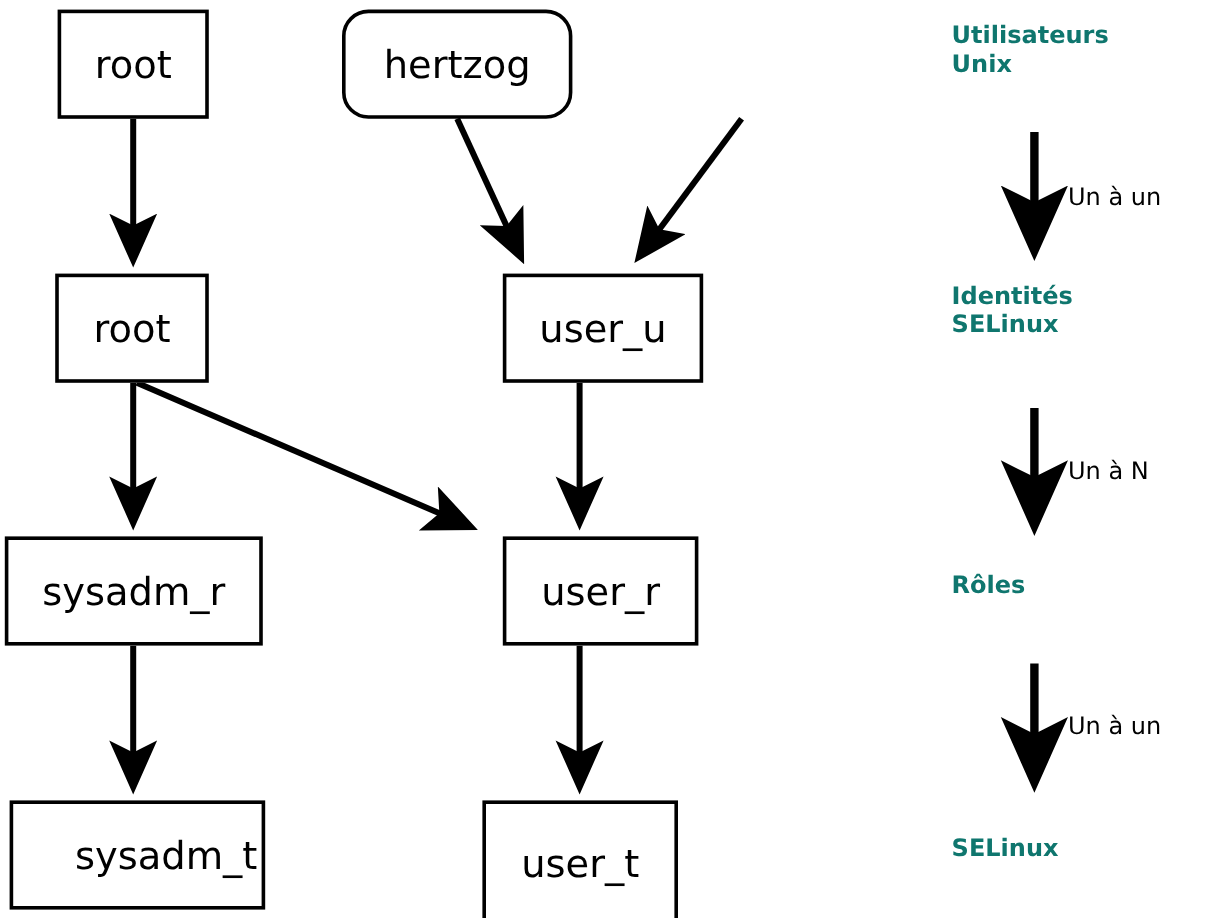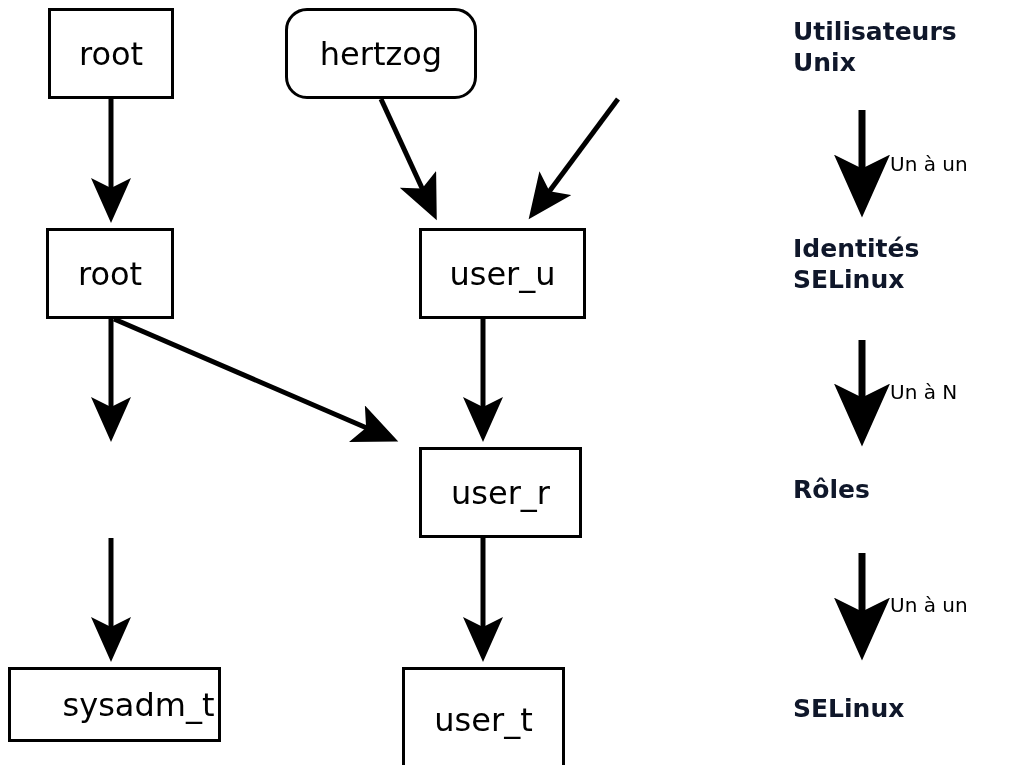--- a/index.html
+++ b/index.html
@@ -23,23 +23,23 @@
     display: flex;
     align-items: center;
     justify-content: center;
     font-size: 32px;
     color: #000000;
     font-family: "DejaVu Sans", sans-serif;
     letter-spacing: 0px;
   }
   .legend-label {
     position: absolute;
-    font-size: 25px;
+    font-size: 20px;
     font-weight: bold;
-    color: #0f172a;
+    color: #0f766e;
     line-height: 1.22;
     white-space: pre-line;
     font-family: "DejaVu Sans", sans-serif;
   }
   .legend-arrow-label {
     position: absolute;
     font-size: 20px;
     font-weight: normal;
     color: #000000;
     font-family: "DejaVu Sans", sans-serif;
@@ -94,25 +94,28 @@
       <span>hertzog</span>
     </div>
 
   <div class="node" style="left:46px;  top:228px; width:128px; height:91px;">
       <span>root</span>
     </div>
   <div class="node" style="left:419px; top:228px; width:167px; height:91px;">
       <span>user_u</span>
     </div>
 
+  <div class="node" style="left:4px;   top:447px; width:215px; height:91px;">
+      <span>sysadm_r</span>
+    </div>
   <div class="node" style="left:401px; top:447px; width:163px; height:91px;margin-left:18px;">
       <span>user_r</span>
     </div>
 
-  <div class="node" style="left:8px;   top:667px; width:213px; height:75px;padding-left:48px;">
+  <div class="node" style="left:8px;   top:667px; width:213px; height:91px;padding-left:48px;">
       <span>sysadm_t</span>
     </div>
   <div class="node" style="left:402px; top:667px; width:163px; height:106px;">
       <span>user_t</span>
     </div>
 
   <div class="legend-label" style="left:793px; top:17px;">Utilisateurs
 Unix</div>
   <div class="legend-label" style="left:793px; top:234px;">Identités
 SELinux</div>

